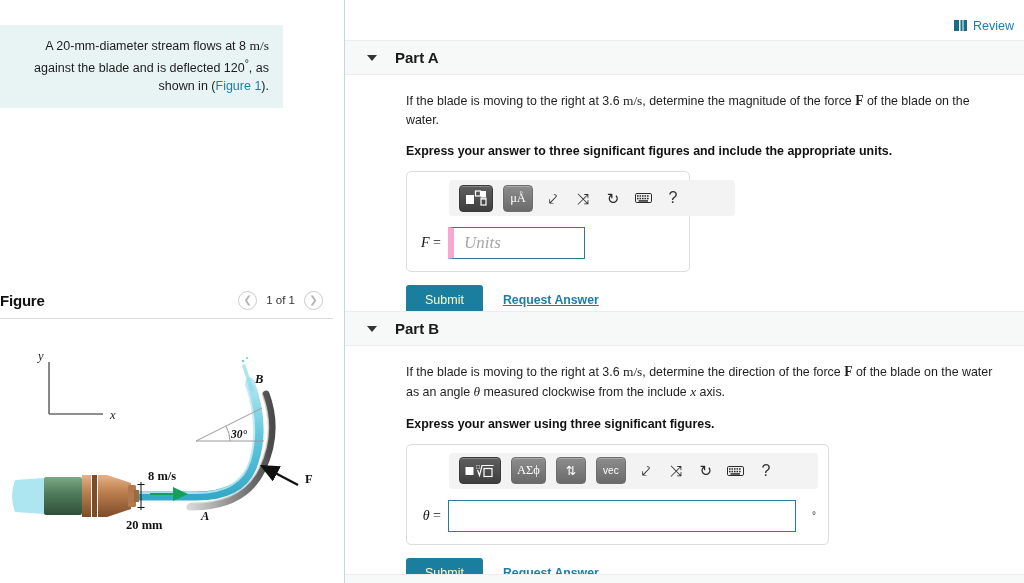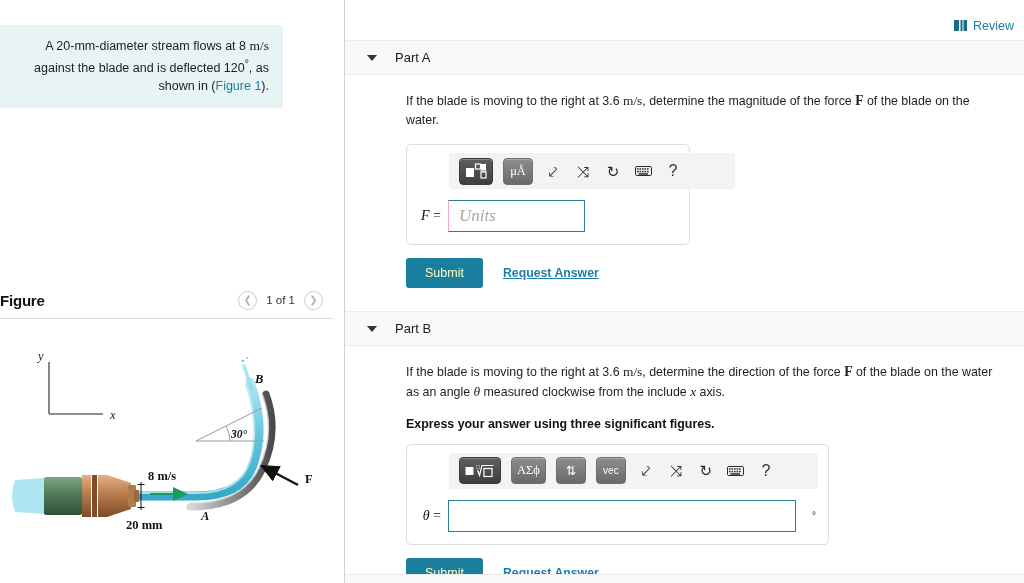--- a/index.html
+++ b/index.html
@@ -130,22 +130,22 @@
     padding-left: 22px;
     gap: 18px;
   }
   .caret {
     width: 0; height: 0;
     border-left: 5px solid transparent;
     border-right: 5px solid transparent;
     border-top: 6px solid #333;
   }
   .part-title {
-    font-size: 13px;
-    font-weight: normal;
+    font-size: 15px;
+    font-weight: bold;
     color: #1a1a1a;
   }
 
   .part-body { padding: 16px 20px 0 61px; }
 
   .q-text {
     font-size: 12.4px;
     color: #1e1e1e;
     line-height: 1.5;
     margin: 0 0 14px 0;
@@ -235,21 +235,21 @@
     border: 1px solid #2b7a96;
     background: #fff;
     font-family: "Liberation Serif", serif;
     font-style: italic;
     font-size: 17px;
     color: #9a9a9a;
     padding: 0 10px;
     outline: none;
   }
   .inp.value-f { width: 125px; }
-  .inp.units-f { width: 137px; border-left: 1px solid #f9a8d4; }
+  .inp.units-f { width: 137px; border-left: 6px solid #f9a8d4; }
   .inp.theta-f { width: 348px; font-style: normal; }
   .inp::placeholder { color: #a6a6a6; opacity: 1; }
 
   .deg-suffix {
     font-size: 10px;
     color: #333;
     margin-left: 9px;
   }
 
   .action-row {
@@ -410,20 +410,21 @@
     </div>
 
     <div class="part-block part-a-block">
       <div class="part-header">
         <span class="caret"></span>
         <span class="part-title">Part A</span>
       </div>
       <div class="part-body">
         <p class="q-text"><span>If the blade is moving to the right at 3.6 </span><span class="serif">m/s</span><span>, determine the magnitude of the force </span><span class="bold-f">F</span><span> of the blade on the water.</span></p>
 
+        <p class="q-instruction">Express your answer to three significant figures and include the appropriate units.</p>
 
         <div class="answer-box narrow">
           <div class="tool-strip indented">
             <span class="tbtn dark">
               <svg width="22" height="17" viewBox="0 0 22 17">
                 <rect x="1" y="5" width="8" height="9" fill="#fff"></rect>
                 <rect x="10.5" y="1" width="5" height="5" fill="none" stroke="#fff" stroke-width="1.2"></rect>
                 <rect x="16" y="1" width="5" height="6" fill="#fff"></rect>
                 <rect x="16" y="9" width="5" height="6" fill="none" stroke="#fff" stroke-width="1.2"></rect>
                 <line x1="15.5" y1="8" x2="21.5" y2="8" stroke="#fff" stroke-width="1.2"></line>

